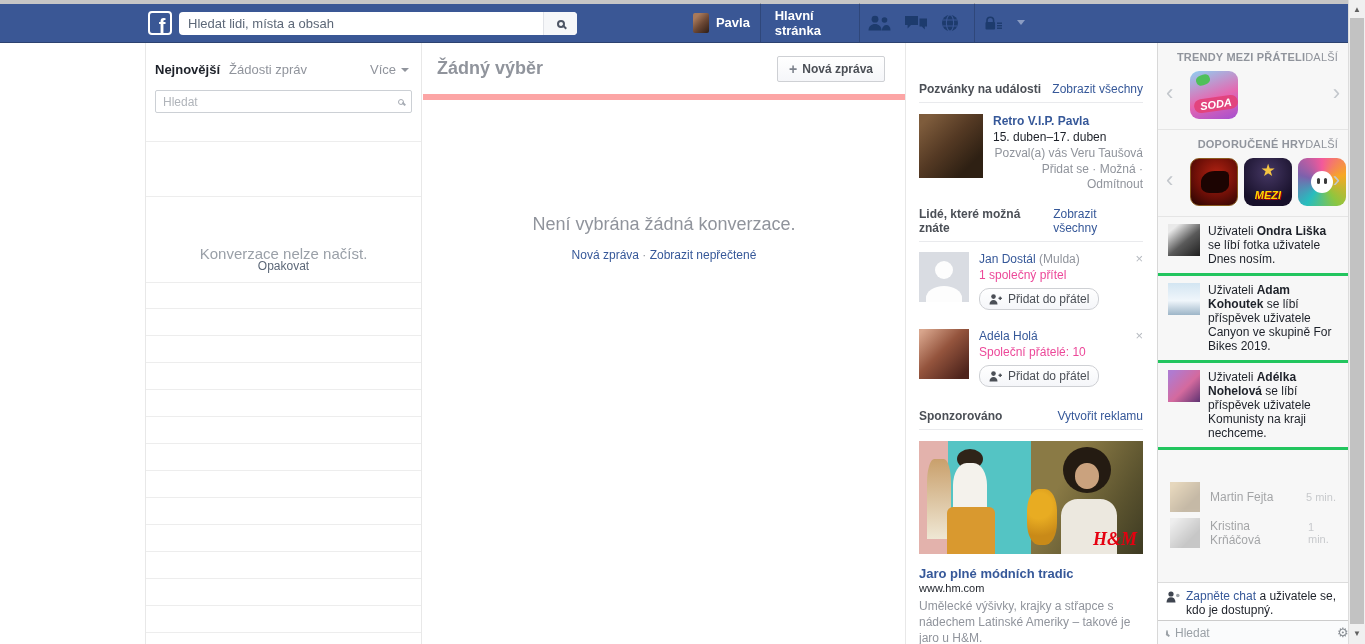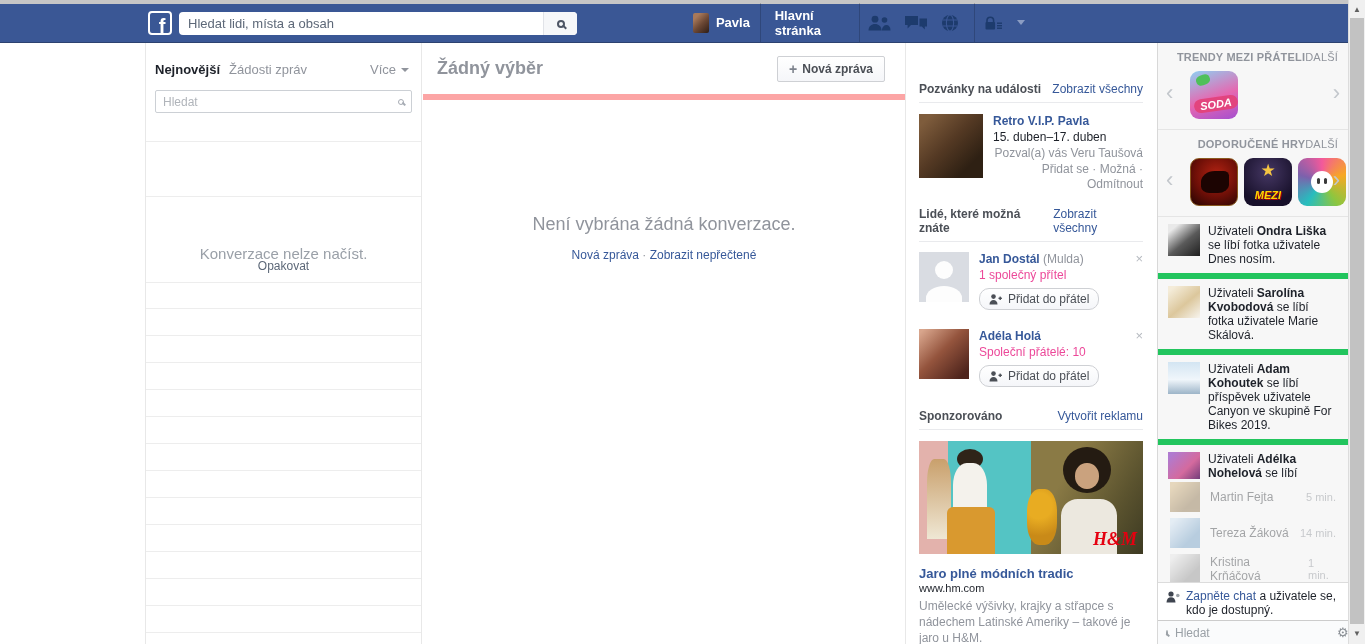--- a/index.html
+++ b/index.html
@@ -67,21 +67,21 @@
   .event-name { color:#365899; font-weight:bold; }
   .event-date { color:#1d2129; margin-top:1px; }
   .event-gray { color:#90949c; margin-top:1px;text-align:right; }
   .person-row { display:flex; padding:10px 0 9px; position:relative; }
   .person-avatar { width:50px; height:50px; flex-shrink:0; }
   .avatar-sil { background:#d9dce2; position:relative; overflow:hidden; }
   .avatar-sil::before { content:""; position:absolute; top:9px; left:16px; width:18px; height:18px; border-radius:50%; background:#fdfdfd; }
   .avatar-sil::after { content:""; position:absolute; bottom:-8px; left:7px; width:36px; height:24px; border-radius:50% 50% 0 0; background:#fdfdfd; }
   .avatar-adela { background:linear-gradient(135deg,#d8a58c 5%,#94543d 45%,#4e241c 90%); }
   .person-body { margin-left:10px; font-size:12px; line-height:15px; flex:1; }
-  .person-name { color:#365899; font-weight:bold;text-align:center; }
+  .person-name { color:#365899; font-weight:normal;text-align:center; }
   .person-suffix { color:#90949c; font-weight:normal; }
   .person-mutual { color:#ec4899; margin-top:1px; }
   .add-btn { margin-top:5px; display:inline-flex; align-items:center; gap:6px; border:1px solid #ced0d4; border-radius:10px; background:linear-gradient(#fff,#f5f6f9); padding:3px 9px; font-size:12px; font-weight:normal; color:#4b4f56; cursor:pointer; }
   .add-btn svg { fill:#4b4f56; }
   .x-close { position:absolute; right:0; top:12px; color:#b6bac0; font-size:13px; line-height:10px; cursor:pointer; }
   .ad-img { margin-top:11px; width:100%; height:113px; position:relative; overflow:hidden; background:#ddd; }
   .ad-left { position:absolute; left:0; top:0; width:50%; height:100%; background:linear-gradient(90deg,#e3b2ac 0 26%,#54c4c4 26% 100%); }
   .ad-left .fig { position:absolute; left:34px; top:22px; width:34px; height:56px; background:#f4f2ec; border-radius:40% 40% 8px 8px; }
   .ad-left .skirt { position:absolute; left:28px; top:66px; width:48px; height:47px; background:#d9992f; border-radius:6px 6px 0 0; }
   .ad-left .fig2 { position:absolute; left:8px; top:18px; width:24px; height:80px; background:linear-gradient(#c9a06c,#efe7d4); border-radius:30% 30% 0 0; }
@@ -112,21 +112,21 @@
   .g-jur { background:radial-gradient(circle at 55% 35%, #b42313 0%, #6d0f07 55%, #240402 100%); border:1px solid #8a5a20; }
   .g-jur::before { content:""; position:absolute; left:10px; top:12px; width:28px; height:22px; background:#1c0402; border-radius:50% 20% 40% 30%; }
   .g-slots { background:radial-gradient(circle at 50% 30%, #453763 0%, #17102a 75%); }
   .g-slots .star { position:absolute; top:2px; left:0; right:0; text-align:center; color:#f5c542; font-size:17px; }
   .g-slots .lbl { position:absolute; left:0; right:0; bottom:5px; text-align:center; color:#ffd400; font-size:11px; font-weight:bold; font-style:italic; text-shadow:1px 1px 0 #a3000b; }
   .g-trivia { background:conic-gradient(#f3599b,#f7a823,#8dc63f,#27bdbe,#7d61ac,#f3599b); }
   .trivia-face { position:absolute; left:13px; top:13px; width:22px; height:22px; background:#fff; border-radius:50%; }
   .trivia-face::before, .trivia-face::after { content:""; position:absolute; top:7px; width:3px; height:6px; background:#3a3a3a; border-radius:2px; }
   .trivia-face::before { left:6px; } .trivia-face::after { right:6px; }
   .ticker { height:262px; overflow:hidden; }
-  .tk { display:flex; gap:8px; padding:7px 10px; border-bottom:6px solid #22c55e; font-size:12px; line-height:14px; color:#1d2129; cursor:pointer; }
+  .tk { display:flex; gap:8px; padding:7px 10px; border-bottom:3px solid #22c55e; font-size:12px; line-height:14px; color:#1d2129; cursor:pointer; }
   .tk-avatar { width:32px; height:32px; flex-shrink:0; }
   .tk b { font-weight:bold; }
   .av-ondra { background:linear-gradient(140deg,#e9e9e9 15%,#5a5a5a 55%,#1f1f1f); }
   .av-saro { background:linear-gradient(140deg,#f4ecd9 10%,#dcc79c 55%,#f7f4ee); }
   .av-adam { background:linear-gradient(180deg,#d3e5f2 0%,#f0f6fb 55%,#9db5c8); }
   .av-adelka { background:linear-gradient(135deg,#b07bd0 10%,#d46a9e 55%,#5e3372); }
   .chat-list { }
   .chat-row { display:flex; align-items:center; gap:10px; padding:0 12px; height:36px; opacity:.45; cursor:pointer; }
   .chat-avatar { width:30px; height:30px; flex-shrink:0; }
   .av-martin { background:linear-gradient(135deg,#d3b277 10%,#8a6f45 70%); }
@@ -368,44 +368,35 @@
         <span class="chev r">›</span>
       </div>
     </div>
 
     <div class="ticker">
       <div class="tk">
         <div class="tk-avatar av-ondra"></div>
         <div><span>Uživateli</span> <b>Ondra Liška</b> <span>se líbí fotka uživatele Dnes nosím.</span></div>
       </div>
       <div class="tk">
-        <div class="tk-avatar av-saro"></div>
-        <div><span>Uživateli</span> <b>Sarolína Kvobodová</b> <span>se líbí fotka uživatele Marie Skálová.</span></div>
-      </div>
-      <div class="tk">
         <div class="tk-avatar av-adam"></div>
         <div><span>Uživateli</span> <b>Adam Kohoutek</b> <span>se líbí příspěvek uživatele Canyon ve skupině For Bikes 2019.</span></div>
       </div>
       <div class="tk">
         <div class="tk-avatar av-adelka"></div>
         <div><span>Uživateli</span> <b>Adélka Nohelová</b> <span>se líbí příspěvek uživatele Komunisty na kraji nechceme.</span></div>
       </div>
 
     </div>
 
     <div class="chat-list">
       <div class="chat-row">
         <div class="chat-avatar av-martin"></div>
         <span class="chat-name">Martin Fejta</span>
         <span class="chat-time">5 min.</span>
-      </div>
-      <div class="chat-row">
-        <div class="chat-avatar av-tereza"></div>
-        <span class="chat-name">Tereza Žáková</span>
-        <span class="chat-time">14 min.</span>
       </div>
       <div class="chat-row">
         <div class="chat-avatar av-kristina"></div>
         <span class="chat-name">Kristina Krňáčová</span>
         <span class="chat-time">1 min.</span>
       </div>
     </div>
 
     <div class="chat-off">
       <svg class="person-dot" width="14" height="12" viewBox="0 0 14 12">

